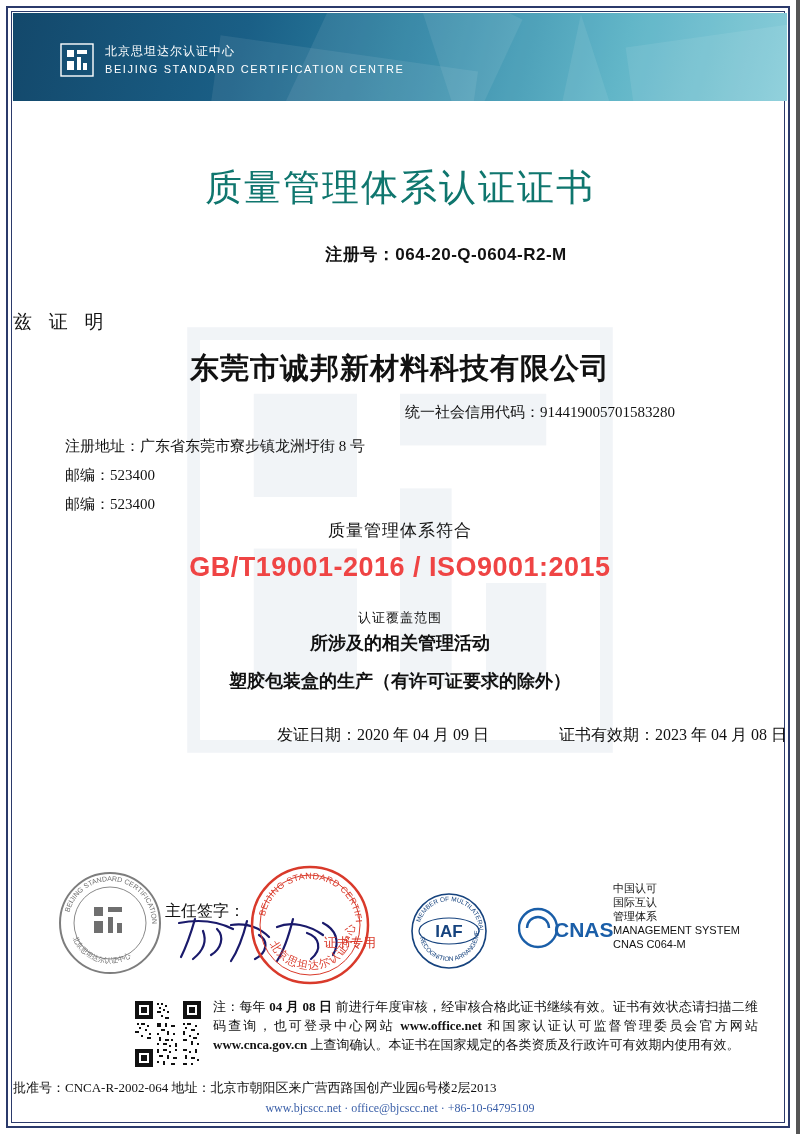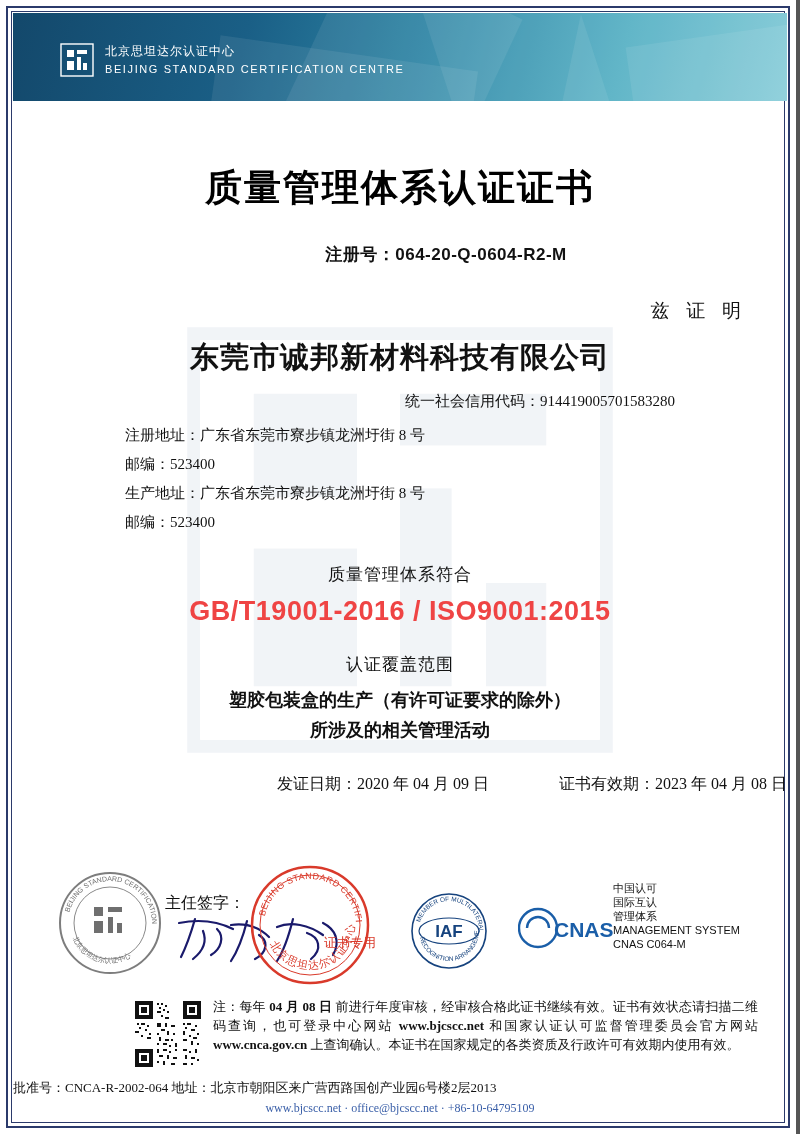--- a/index.html
+++ b/index.html
@@ -93,80 +93,79 @@
     position: absolute;
     left: 13px;
     top: 101px;
     width: 774px;
     bottom: 13px;
   }
   .cert-title {
     text-align: center;
     margin-top: 62px;
     font-family: "Liberation Sans", sans-serif;
-    font-weight: bold;
+    font-weight: normal;
     font-size: 37px;
     letter-spacing: 2px;
-    color: #000000;
+    color: #0f766e;
   }
   .reg-no {
     margin-top: 30px;
     text-align: center;
     padding-left: 92px;
     font-family: "Liberation Sans", sans-serif;
     font-weight: bold;
     font-size: 17px;
     letter-spacing: 0.5px;
   }
   .hereby {
-    margin-top: 32px;
-    text-align: right;
+    margin-top: 43px;
+    text-align: left;
     font-size: 19px;
     letter-spacing: 6px;
     padding-right: 40px;
   }
   .company {
     margin-top: 14px;
     text-align: center;
     font-family: "Liberation Sans", sans-serif;
     font-weight: bold;
     font-size: 29px;
     letter-spacing: 1px;
   }
   .credit-code {
     margin-top: 14px;
     text-align: right;
     padding-right: 112px;
     font-size: 15px;
   }
   .addr-block {
     margin-top: 10px;
-    padding-left: 112px;
+    padding-left: 52px;
     font-size: 15px;
     line-height: 29px;
   }
   .standard-intro {
-    margin-top: 26px;
     text-align: center;
     font-size: 17px;
     letter-spacing: 1px;
   }
   .standard {
     margin-top: 10px;
     text-align: center;
     font-family: "Liberation Sans", sans-serif;
     font-weight: bold;
     font-size: 27px;
     color: #ef4444;
     letter-spacing: 0.5px;
   }
   .scope-label {
     margin-top: 26px;
     text-align: center;
-    font-size: 17px;
+    font-size: 13px;
     letter-spacing: 1px;
     font-family: Liberation Mono, monospace;
   }
   .scope-line {
     margin-top: 10px;
     text-align: center;
     font-family: "Liberation Sans", sans-serif;
     font-weight: bold;
     font-size: 18px;
     line-height: 28px;
@@ -191,21 +190,21 @@
   .seal-left {
     position: absolute;
     left: 45px;
     top: 0px;
     width: 104px;
     height: 104px;
   }
   .sign-label {
     position: absolute;
     left: 152px;
-    top: 22px;
+    top: 30px;
     font-size: 16px;
   }
   .signature {
     position: absolute;
     left: 160px;
     top: 40px;
     width: 180px;
     height: 56px;
   }
   .seal-red {
@@ -325,30 +324,29 @@
 
     <div class="hereby">兹 证 明</div>
 
     <div class="company">东莞市诚邦新材料科技有限公司</div>
 
     <div class="credit-code">统一社会信用代码：914419005701583280</div>
 
     <div class="addr-block">
       <div>注册地址：广东省东莞市寮步镇龙洲圩街 8 号</div>
       <div>邮编：523400</div>
-      <div>生产地址：广东省东莞市寮步镇龙洲圩街 8 号</div>
       <div>邮编：523400</div>
     </div>
 
     <div class="standard-intro">质量管理体系符合</div>
     <div class="standard">GB/T19001-2016 / ISO9001:2015</div>
 
     <div class="scope-label">认证覆盖范围</div>
+    <div class="scope-line" style="margin-top:2px;">所涉及的相关管理活动</div>
     <div class="scope-line">塑胶包装盒的生产（有许可证要求的除外）</div>
-    <div class="scope-line" style="margin-top:2px;">所涉及的相关管理活动</div>
 
     <div class="dates">
       <span>发证日期：2020 年 04 月 09 日</span>
       <span>证书有效期：2023 年 04 月 08 日</span>
     </div>
 
     <div class="seal-row">
 
       <div class="seal-left">
         <svg width="104" height="104" viewBox="0 0 104 104">
@@ -518,19 +516,19 @@
           <rect x="25" y="27" width="1" height="2"></rect>
             <rect x="28" y="28" width="2" height="1"></rect>
             <rect x="31" y="29" width="1" height="1"></rect>
           <rect x="24" y="31" width="2" height="1"></rect>
             <rect x="28" y="31" width="1" height="1"></rect>
         </g>
       </svg>
     </div>
 
     <div class="note">
-      <span>注：每年 </span><b>04 月 08 日</b><span> 前进行年度审核，经审核合格此证书继续有效。证书有效状态请扫描二维码查询，也可登录中心网站 </span><b>www.bjcscc.net</b><span> 和国家认证认可监督管理委员会官方网站 </span><b>www.cnca.gov.cn</b><span> 上查询确认。本证书在国家规定的各类资质及行政许可有效期内使用有效。</span>
+      <span>注：每年 </span><b>04 月 08 日</b><span> 前进行年度审核，经审核合格此证书继续有效。证书有效状态请扫描二维码查询，也可登录中心网站 </span><b>www.office.net</b><span> 和国家认证认可监督管理委员会官方网站 </span><b>www.cnca.gov.cn</b><span> 上查询确认。本证书在国家规定的各类资质及行政许可有效期内使用有效。</span>
     </div>
 
     <div class="approval">批准号：CNCA-R-2002-064  地址：北京市朝阳区来广营西路国创产业园6号楼2层2013</div>
     <div class="contact">www.bjcscc.net · office@bjcscc.net · +86-10-64795109</div>
   </div>
 </div>
 
 </body></html>

